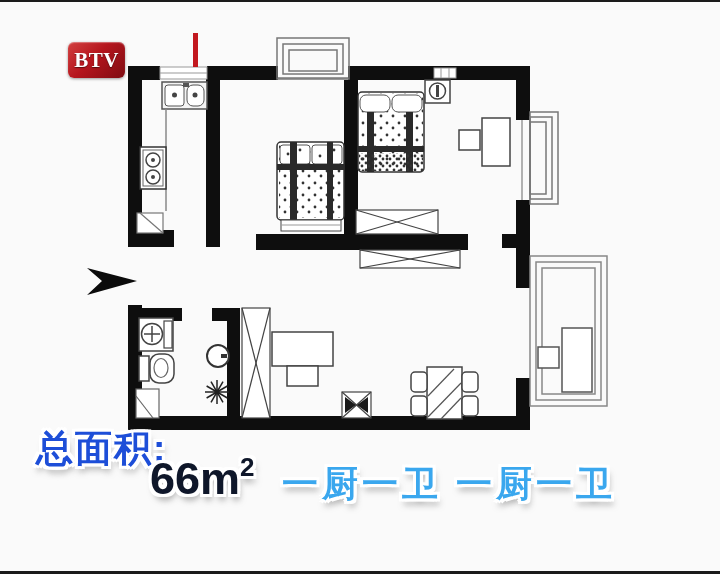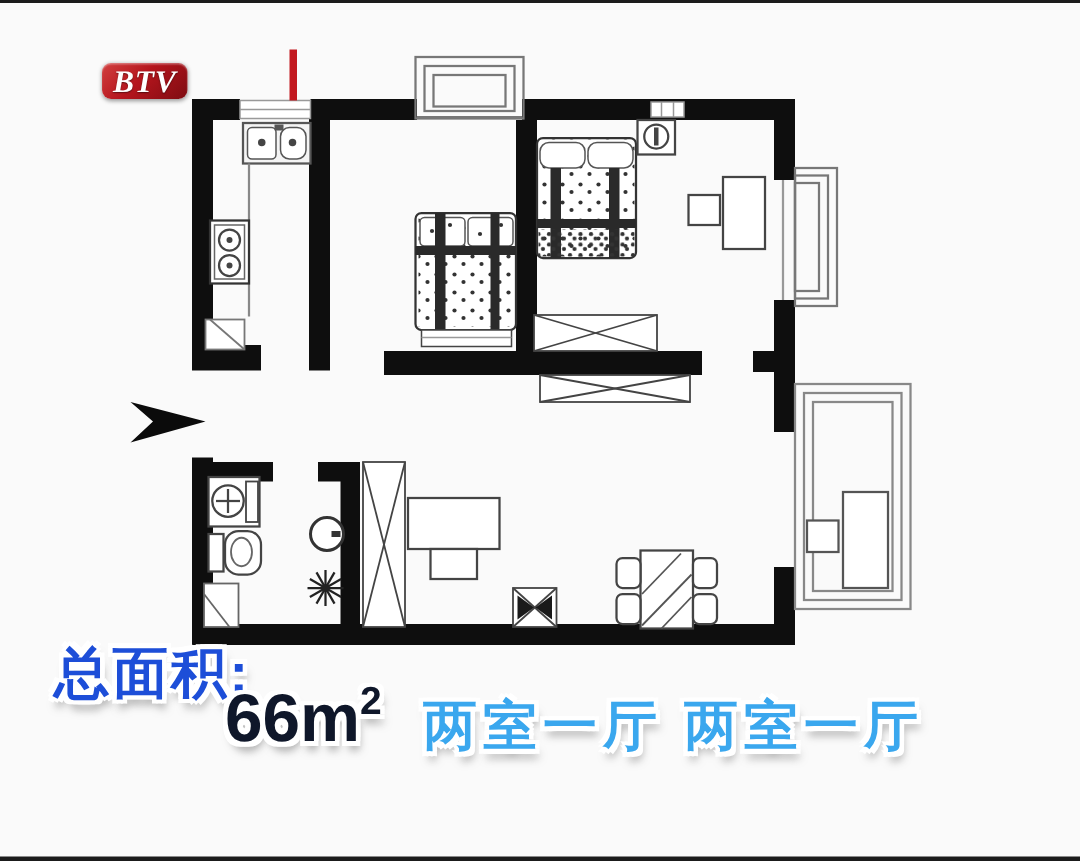--- a/index.html
+++ b/index.html
@@ -5,25 +5,25 @@
   html,body{margin:0;padding:0;background:#e9e9e9;}
   #screen{
     position:relative;width:720px;height:574px;background:#fafafa;
     overflow:hidden;font-family:"Liberation Sans",sans-serif;
   }
   .edge{position:absolute;left:0;width:720px;background:#1b1b1b;}
   #edge-top{top:0;height:2px;}
   #edge-bottom{bottom:0;height:3px;}
   #plan-svg{position:absolute;left:0;top:0;width:720px;height:574px;}
   #logo{
-    position:absolute;left:68px;top:42px;width:57px;height:24px;
+    position:absolute;left:68px;top:42px;width:57px;height:36px;
     border-radius:6px;
     background:linear-gradient(135deg,#d24040 0%,#b5151d 45%,#7e0c12 100%);
     box-shadow:0 1px 3px rgba(0,0,0,.4), inset 0 1px 1px rgba(255,255,255,.35);
-    display:flex;align-items:center;justify-content:center;font-style:italic;
+    display:flex;align-items:center;justify-content:center;
   }
   #logo span{
     color:#ffffff;font-family:"Liberation Serif",serif;font-weight:bold;
     font-size:21px;letter-spacing:.5px;text-shadow:0 1px 1px rgba(0,0,0,.5);
   }
   .caption{
     position:absolute;font-weight:bold;white-space:nowrap;
     text-shadow:
       -3px -3px 0 #fff, 0 -3px 0 #fff, 3px -3px 0 #fff,
       -3px  0   0 #fff, 3px  0   0 #fff,
@@ -242,16 +242,16 @@
   <div id="logo">
     <span>BTV</span>
   </div>
 
   <div id="caption-area-label" class="caption" style="color: #1d4ed8;">总面积:</div>
 
   <div id="caption-area-value" class="caption" style="color: #0f172a;">
     <span>66</span><span>m</span><sup>2</sup>
   </div>
 
-  <div id="caption-rooms" class="caption" style="color: rgb(58, 167, 238);">两室一厅 两室一厅</div>
+  <div id="caption-rooms" class="caption" style="color: rgb(58, 167, 238);">一厨一卫 一厨一卫</div>
 
   <div id="edge-bottom" class="edge"></div>
 </div>
 
 </body></html>

